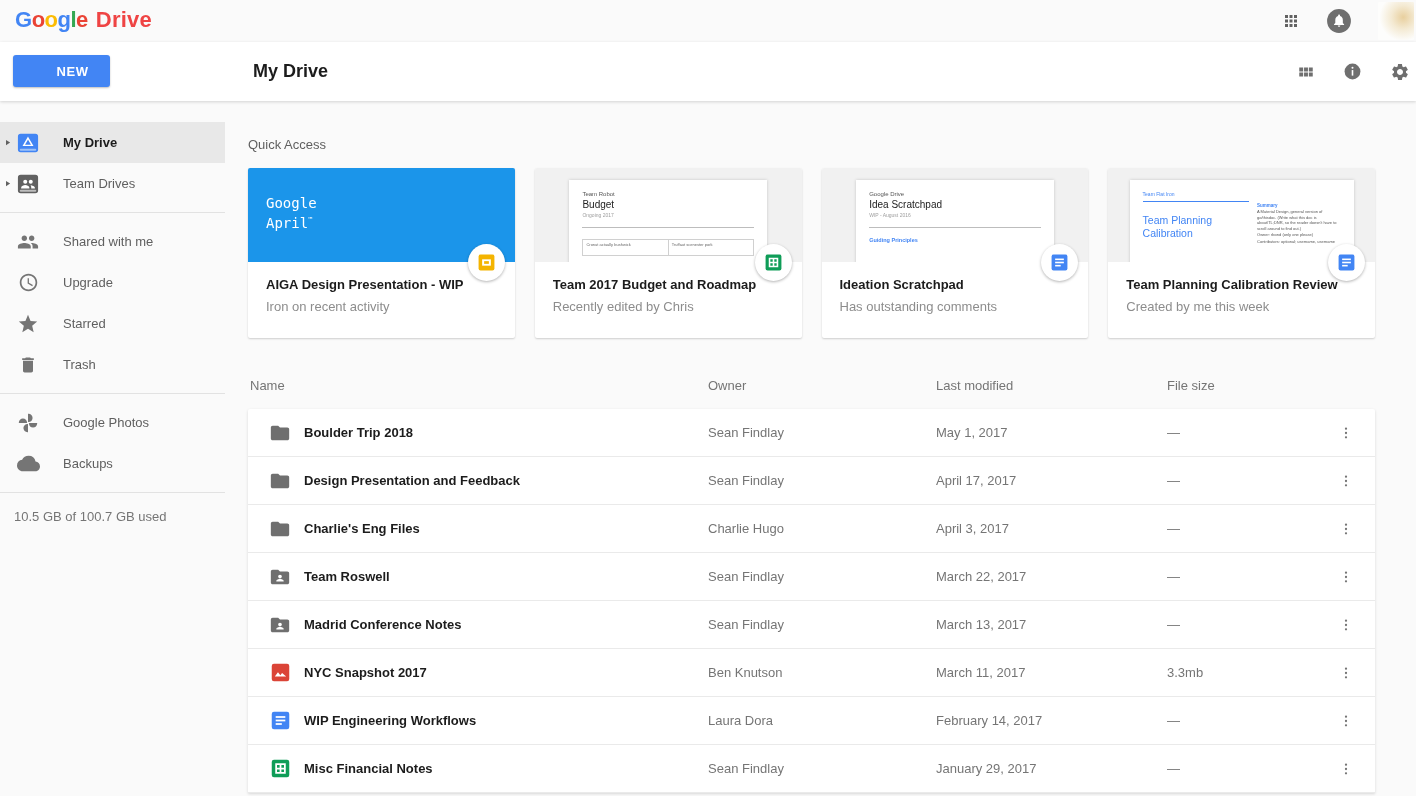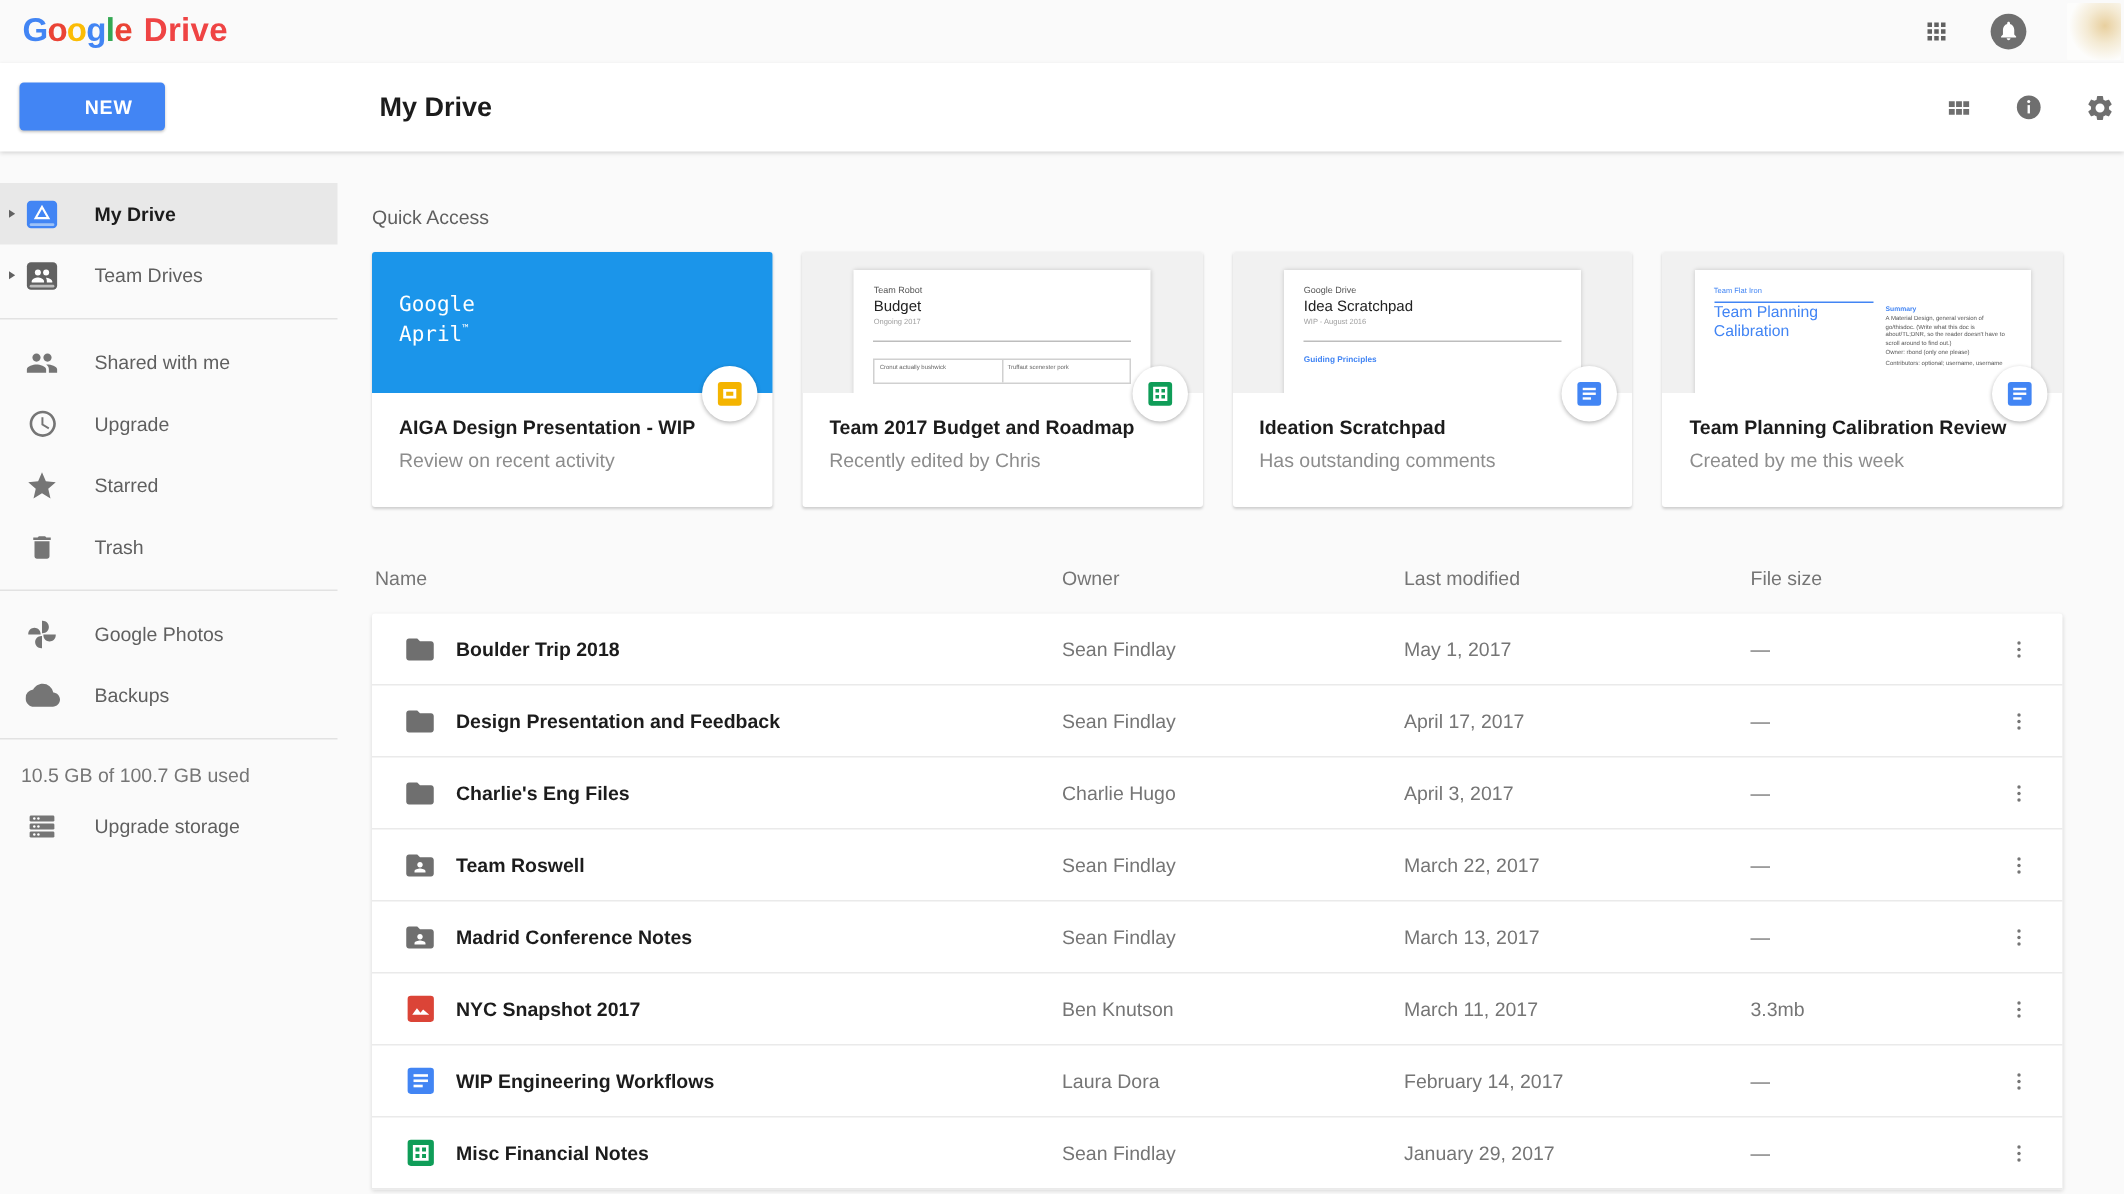--- a/index.html
+++ b/index.html
@@ -65,21 +65,21 @@
   .pg-sub { font-size:5px; color:#9e9e9e; margin-top:2px; }
   .pg-hr { border-top:1px solid #bdbdbd; margin-top:9px; }
   .pg-cells { display:flex; margin-top:11px; border:1px solid #d0d0d0; }
   .pg-cell { flex:1; font-size:4px; color:#666; padding:2px 3px 8px; }
   .pg-cell + .pg-cell { border-left:1px solid #d0d0d0; }
   .pg-link { font-size:5.5px; margin-top:9px; font-weight:700; }
   .pg-left { width:56%; }
   .pg-right { width:44%; padding-top:12px; }
   .pg-kicker-blue { font-size:5px; }
   .pg-blue-rule { border-top:1.5px solid; margin-top:4px; }
-  .pg-heading-blue { font-size:10.5px; margin-top:0; line-height:1.25; }
+  .pg-heading-blue { font-size:10.5px; margin-top:12px; line-height:1.25; }
   .pg-sum-title { font-size:4.5px; font-weight:700; }
   .pg-sum-body { font-size:4px; color:#555; margin-top:1px; line-height:1.4; }
   .qa-badge { position:absolute; right:10px; top:76px; width:37px; height:37px; background:#fff;
     border-radius:50%; box-shadow:0 1px 3px rgba(0,0,0,0.3); display:flex; align-items:center; justify-content:center; }
   .qa-footer { padding:15px 18px 0; }
   .qa-title { font-size:13px; font-weight:700; color:#1c1c1c; white-space:nowrap; overflow:hidden; }
   .qa-sub { font-size:13px; color:#8d8d8d; margin-top:7px; }
 
   
   .list-header { display:flex; margin-top:40px; font-size:13px; color:#757575; }
@@ -226,60 +226,40 @@
       <div class="sb-item">
         <span class="sb-icon">
           <svg width="23" height="23" viewBox="0 0 24 24">
             <path fill="#757575" d="M19.35 10.04A7.49 7.49 0 0 0 12 4C9.11 4 6.6 5.64 5.35 8.04A5.994 5.994 0 0 0 0 14c0 3.31 2.69 6 6 6h13c2.76 0 5-2.24 5-5 0-2.64-2.05-4.78-4.65-4.96z"></path>
           </svg>
         </span>
         <span class="sb-label">Backups</span>
       </div>
       <div class="sb-divider"></div>
       <div class="storage-text">10.5 GB of 100.7 GB used</div>
-      <div class="sb-item">
-        <span class="sb-icon">
-          <svg width="22" height="22" viewBox="0 0 24 24">
-            <g fill="#757575">
-              <rect x="3" y="4" width="18" height="4.4" rx="1"></rect>
-              <rect x="3" y="9.8" width="18" height="4.4" rx="1"></rect>
-              <rect x="3" y="15.6" width="18" height="4.4" rx="1"></rect>
-            </g>
-            <g fill="#fff">
-              <circle cx="6.4" cy="6.2" r="0.9"></circle>
-              <circle cx="9.4" cy="6.2" r="0.9"></circle>
-              <circle cx="6.4" cy="12" r="0.9"></circle>
-              <circle cx="9.4" cy="12" r="0.9"></circle>
-              <circle cx="6.4" cy="17.8" r="0.9"></circle>
-              <circle cx="9.4" cy="17.8" r="0.9"></circle>
-            </g>
-          </svg>
-        </span>
-        <span class="sb-label">Upgrade storage</span>
-      </div>
     </aside>
 
   <section class="content">
     <div class="qa-label">Quick Access</div>
     <div class="qa-cards" id="qa-cards">
         <div class="qa-card">
           <div class="qa-thumb design" style="background:#1b95ea">
       <div class="design-text"><span>Google</span><br>
       <span>April</span><sup>™</sup></div>
           </div>
           <div class="qa-badge">
             <svg width="19" height="19" viewBox="0 0 24 24">
               <rect x="2" y="2" width="20" height="20" rx="2.5" fill="#f4b400"></rect>
               <rect x="6.5" y="8" width="11" height="8" fill="#fff"></rect>
               <rect x="9" y="10.3" width="6" height="3.4" fill="#f4b400"></rect>
             </svg>
           </div>
           <div class="qa-footer">
        <div class="qa-title">AIGA Design Presentation - WIP</div>
-       <div class="qa-sub">Review on recent activity</div>
+       <div class="qa-sub">Iron on recent activity</div>
      </div>
         </div>
         <div class="qa-card">
           <div class="qa-thumb">
             <div class="page">
       <div class="pg-kicker">Team Robot</div>
       <div class="pg-heading">Budget</div>
       <div class="pg-sub">Ongoing 2017</div>
       <div class="pg-hr"></div>
       <div class="pg-cells">

